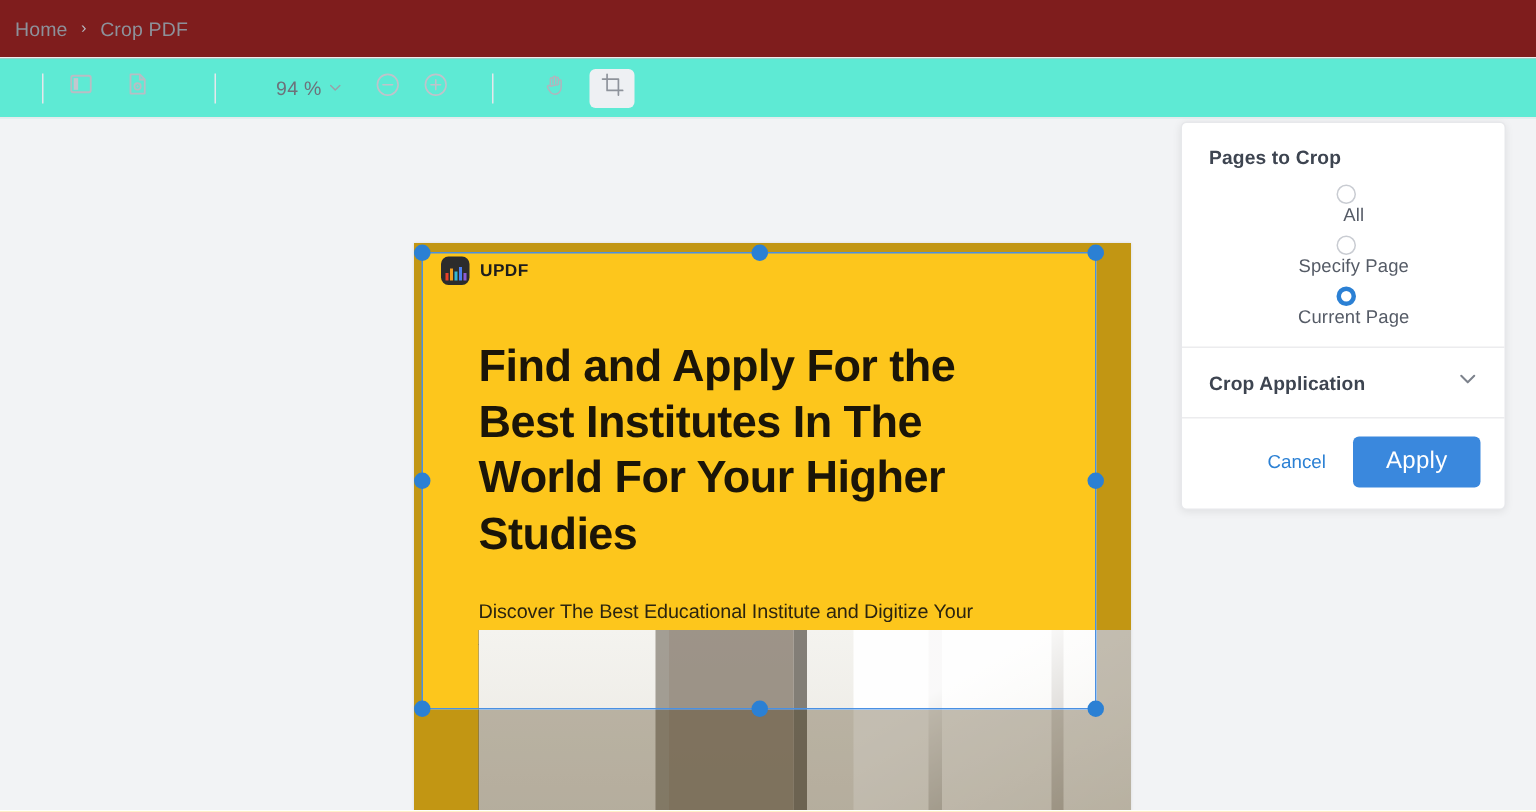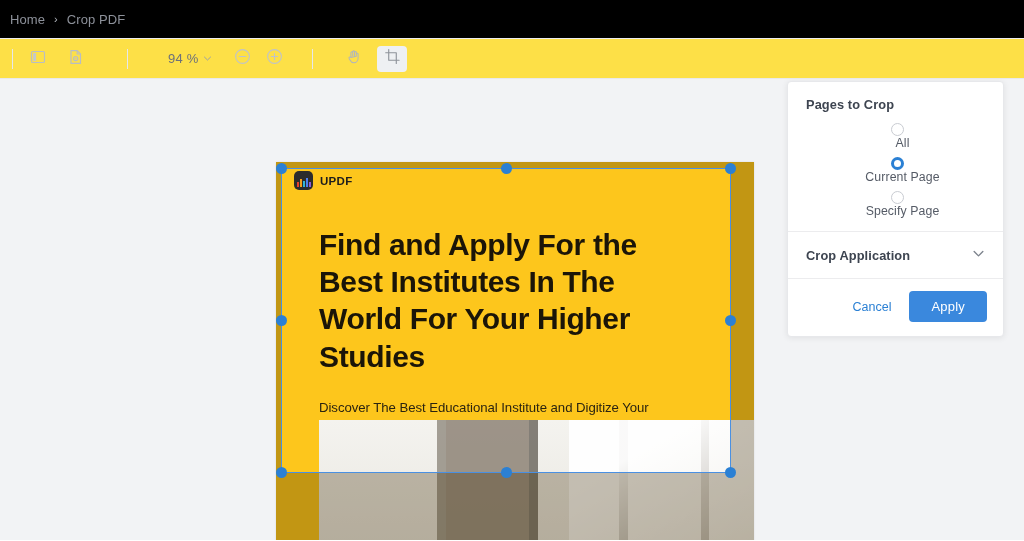--- a/index.html
+++ b/index.html
@@ -11,43 +11,43 @@
     font-family: "Liberation Sans", sans-serif;
     -webkit-font-smoothing: antialiased;
   }
 
   
   .breadcrumb-bar {
     height: 39px;
     display: flex;
     align-items: center;
     padding-left: 10px;
-    background: #000000;
+    background: #7f1d1d;
     border-bottom: 1px solid #ececee;
   }
   .crumb {
     font-size: 13px;
     color: #8d919a;
     letter-spacing: .1px;
   }
   .crumb.link { cursor: pointer; }
   .crumb-sep {
     font-size: 11px;
     color: #b6bac1;
     margin: 0 9px 0 9px;
   }
 
   
   .toolbar {
     height: 40px;
     display: flex;
     align-items: center;
-    background: #fde047;
+    background: #5eead4;
     border-bottom: 1px solid #e8e9ec;
-    padding-left: 6px;
+    padding-left: 22px;
   }
   .tb-sep {
     width: 1px;
     height: 20px;
     background: #e6e7eb;
     margin: 0 6px;
   }
   .tb-btn {
     width: 30px; height: 26px;
     display: flex; align-items: center; justify-content: center;
@@ -283,21 +283,21 @@
   .btn-cancel {
     font-size: 12.5px;
     color: #2b80d4;
     background: none;
     border: none;
     cursor: pointer;
     padding: 6px 8px;
     font-family: inherit;
   }
   .btn-apply {
-    font-size: 13px;
+    font-size: 16px;
     color: #ffffff;
     background: #3a88dd;
     border: none;
     border-radius: 4px;
     padding: 8px 22px;
     cursor: pointer;
     font-family: inherit;
     letter-spacing: .2px;
   }
 </style>
@@ -600,27 +600,27 @@
 
     <div class="panel-section">
       <div class="panel-title">Pages to Crop</div>
 
       <div class="radio-row">
         <span class="radio"></span>
         <span class="radio-label">All</span>
       </div>
 
       <div class="radio-row">
+        <span class="radio"></span>
+        <span class="radio-label">Specify Page</span>
+      </div>
+
+      <div class="radio-row">
         <span class="radio checked"></span>
         <span class="radio-label">Current Page</span>
-      </div>
-
-      <div class="radio-row">
-        <span class="radio"></span>
-        <span class="radio-label">Specify Page</span>
       </div>
     </div>
 
     <div class="panel-divider"></div>
 
     <div class="accordion-row">
       <span class="accordion-label">Crop Application</span>
       <span>
         <svg width="13" height="13" viewBox="0 0 12 12">
           <path d="M2 4.2 L6 8.2 L10 4.2" fill="none" stroke="#7c828c" stroke-width="1.25" stroke-linecap="round" stroke-linejoin="round"></path>

